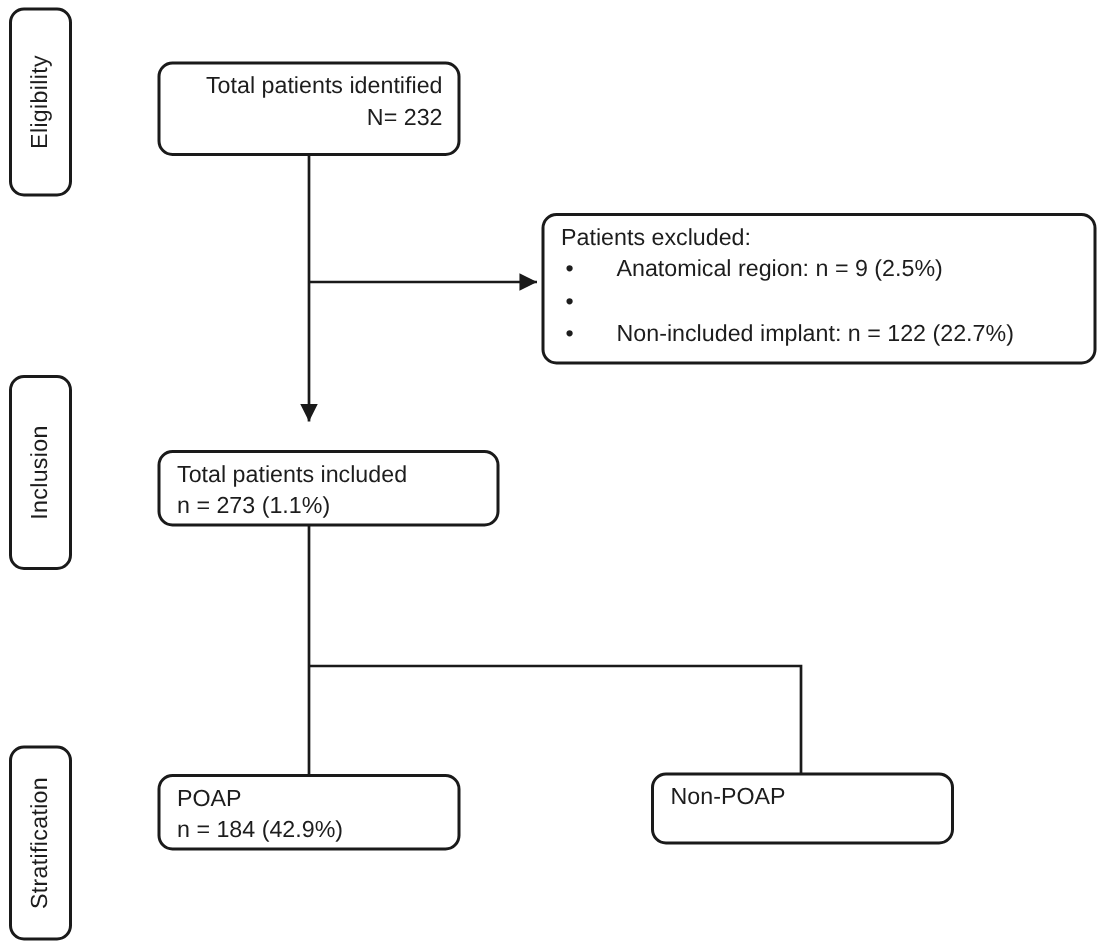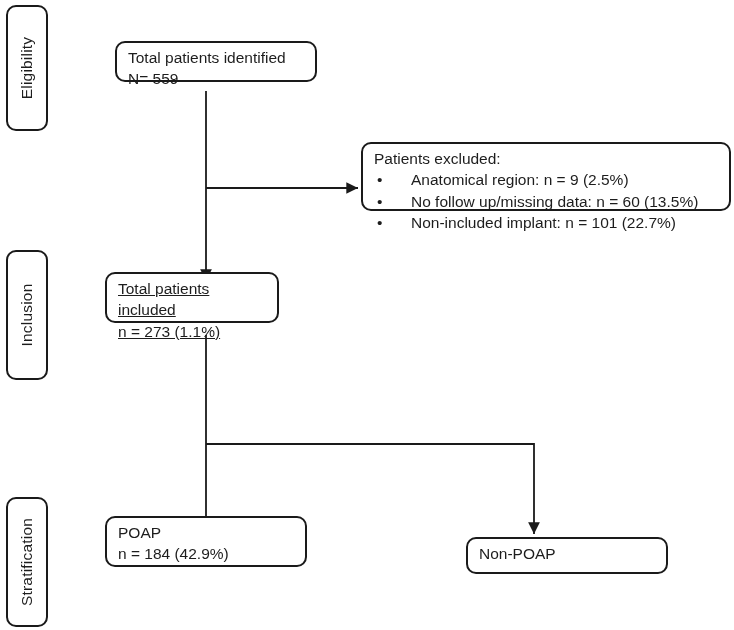--- a/index.html
+++ b/index.html
@@ -48,25 +48,25 @@
   .fbox {
     position: absolute;
     background: #ffffff;
     border: 2.5px solid #1a1a1a;
     border-radius: 10px;
     box-sizing: border-box;
     padding: 4px 10px 3px 11px;
     font-size: 15.5px;
     line-height: 1.38;
   }
-  .fbox.identified { left: 115px; top: 41px;  width: 202px; height: 41px; }
-  .fbox.excluded   { left: 361px; top: 142px; width: 370px; height: 69px; }
-  .fbox.included   { left: 105px; top: 272px; width: 174px; height: 51px; text-decoration: underline; }
+  .fbox.identified { left: 105px; top: 41px;  width: 202px; height: 63px; text-align: right; }
+  .fbox.excluded   { left: 361px; top: 142px; width: 370px; height: 101px; }
+  .fbox.included   { left: 105px; top: 300px; width: 228px; height: 51px; }
   .fbox.poap       { left: 105px; top: 516px; width: 202px; height: 51px; }
-  .fbox.nonpoap    { left: 434px; top: 537px; width: 202px; height: 37px; margin-left: 32px; }
+  .fbox.nonpoap    { left: 434px; top: 515px; width: 202px; height: 48px; }
 
   .bullet-row { display: flex; }
   .bullet-row .bullet {
     flex: 0 0 37px;
     padding-left: 3px;
     box-sizing: border-box;
   }
   .bullet-row .bullet-text { flex: 1 1 auto; }
 </style>
 </head>
@@ -91,36 +91,35 @@
   </div>
   <div class="stage inclusion">
     <span>Inclusion</span>
   </div>
   <div class="stage stratification">
     <span>Stratification</span>
   </div>
 
   <div class="fbox identified">
     <div>Total patients identified</div>
-    <div>N= 559</div>
+    <div>N= 232</div>
   </div>
 
   <div class="fbox excluded">
     <div>Patients excluded:</div>
     <div class="bullet-row">
       <span class="bullet">•</span>
       <span class="bullet-text">Anatomical region: n = 9 (2.5%)</span>
     </div>
     <div class="bullet-row">
       <span class="bullet">•</span>
-      <span class="bullet-text">No follow up/missing data: n = 60 (13.5%)</span>
     </div>
     <div class="bullet-row">
       <span class="bullet">•</span>
-      <span class="bullet-text">Non-included implant: n = 101 (22.7%)</span>
+      <span class="bullet-text">Non-included implant: n = 122 (22.7%)</span>
     </div>
   </div>
 
   <div class="fbox included">
     <div>Total patients included</div>
     <div>n = 273 (1.1%)</div>
   </div>
 
   <div class="fbox poap">
     <div>POAP</div>

